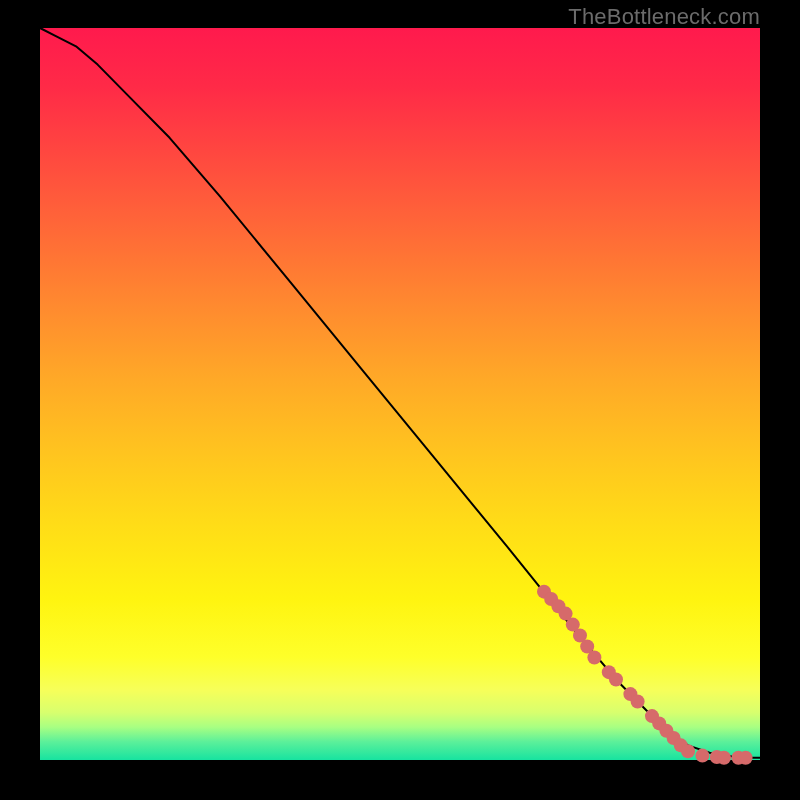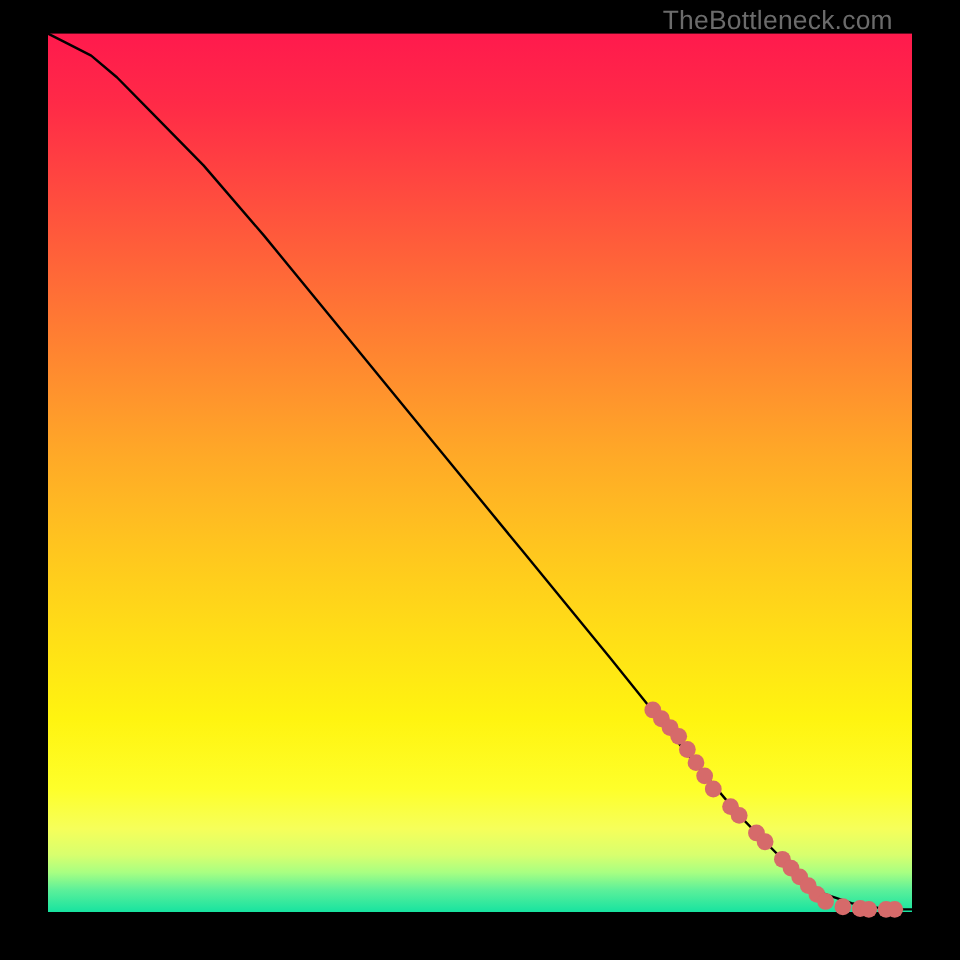--- a/index.html
+++ b/index.html
@@ -39,21 +39,21 @@
       #f6ff5a 90.5%,
       #d8ff6e 93.5%,
       #a8ff82 95.5%,
       #5cf09a 97.5%,
       #17e3a0 100%
     );
   }
   .watermark {
     position: absolute;
     top: 4px;
-    right: 56px;
+    right: 40px;
     color: #6b6b6b;
     font-size: 22px;
     letter-spacing: 0.2px;
     user-select: none;
   }
   svg.curve {
     position: absolute;
     left: 0;
     top: 0;
     width: 720px;

